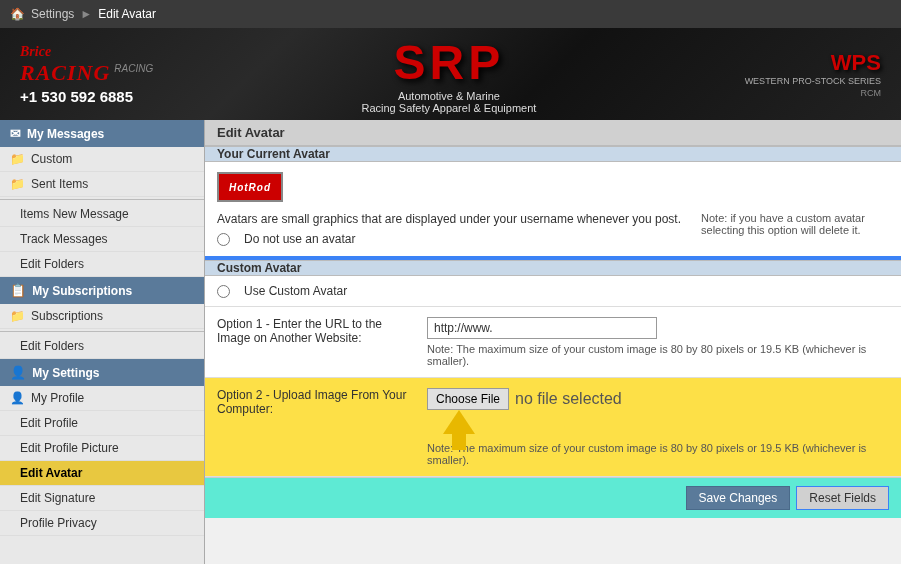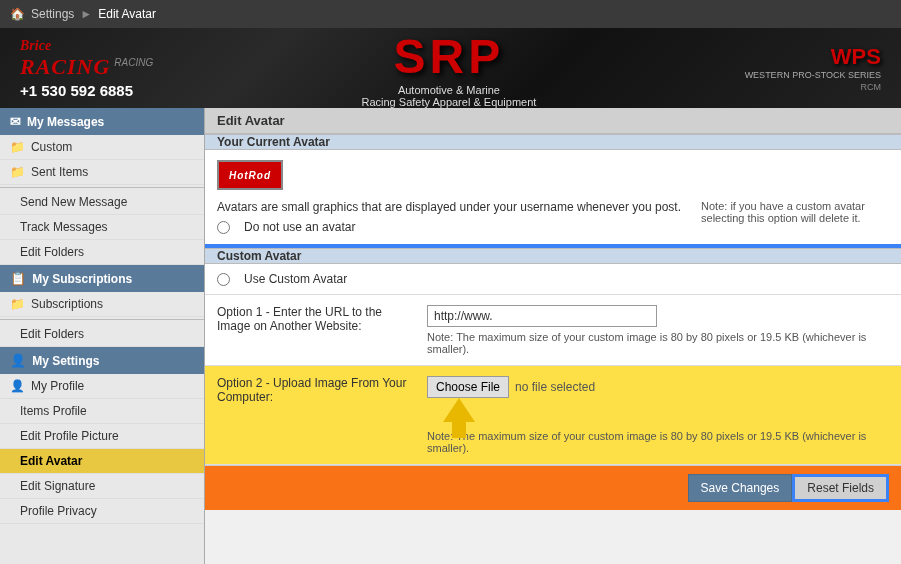--- a/index.html
+++ b/index.html
@@ -6,21 +6,21 @@
     body { font-family: Arial, Helvetica, sans-serif; font-size: 12px; background: #c0c0c0; width: 901px; height: 564px; overflow: hidden; }
 
     
     .top-bar { background: #3a3a3a; height: 28px; display: flex; align-items: center; padding: 0 10px; }
     .top-bar-breadcrumb { color: #ccc; font-size: 12px; display: flex; align-items: center; gap: 6px; }
     .top-bar-breadcrumb .home-icon { color: #aaa; }
     .top-bar-breadcrumb .separator { color: #888; }
     .top-bar-breadcrumb .current { color: #fff; }
 
     
-    .banner { height: 80px; background: linear-gradient(135deg, #1a1a1a 0%, #2a2a2a 30%, #111 60%, #222 100%); display: flex; align-items: center; justify-content: space-between; padding: 15px 20px; overflow: hidden; position: relative; }
+    .banner { height: 92px; background: linear-gradient(135deg, #1a1a1a 0%, #2a2a2a 30%, #111 60%, #222 100%); display: flex; align-items: center; justify-content: space-between; padding: 15px 20px; overflow: hidden; position: relative; }
     .banner-left { display: flex; flex-direction: column; }
     .banner-center { text-align: center; }
     .banner-right { text-align: right; }
 
     
     .main-layout { display: flex; height: calc(564px - 28px - 80px); }
 
     
     .sidebar { width: 205px; background: #e8e8e8; border-right: 1px solid #aaa; flex-shrink: 0; overflow-y: auto; }
     .sidebar-section { margin-bottom: 0; }
@@ -56,23 +56,23 @@
     .custom-avatar-input-area { flex: 1; display: flex; flex-direction: column; gap: 4px; }
     .url-input { width: 230px; border: 1px solid #999; padding: 3px 6px; font-size: 12px; color: #333; }
     .note-small { color: #555; font-size: 11px; }
 
     
     .option2-row { display: flex; align-items: flex-start; gap: 10px; padding: 10px 12px; background: #fde047; border-bottom: 1px solid #ddd; position: relative; }
     .choose-file-btn { background: #e0e0e0; border: 1px solid #999; padding: 3px 8px; font-size: 12px; cursor: pointer; }
     .yellow-arrow { display: flex; flex-direction: column; align-items: center; }
 
     
-    .footer-buttons { display: flex; justify-content: flex-end; padding: 8px 12px; background: #f97316; border-top: 1px solid #ccc; }
+    .footer-buttons { display: flex; justify-content: flex-end; gap: 6px; padding: 8px 12px; background: #5eead4; border-top: 1px solid #ccc; }
     .btn-save { background: #5a7a9a; color: #fff; border: 1px solid #4a6a8a; padding: 4px 12px; font-size: 12px; cursor: pointer; }
-    .btn-reset { background: #d0d0d0; color: #333; border: 3px solid #3b82f6; padding: 4px 12px; font-size: 12px; cursor: pointer; }
+    .btn-reset { background: #d0d0d0; color: #333; border: 1px solid #3b82f6; padding: 4px 12px; font-size: 12px; cursor: pointer; }
 
     .use-custom-row { padding: 8px 12px; background: #fff; border-bottom: 1px solid #ddd; }
   </style>
 </head>
 <body>
 
 <div class="top-bar">
   <div class="top-bar-breadcrumb">
     <span class="home-icon">🏠</span>
     <span>Settings</span>
@@ -116,21 +116,21 @@
       <div class="sidebar-item with-icon">
         <span>📁</span>
         <span>Custom</span>
       </div>
       <div class="sidebar-item with-icon">
         <span>📁</span>
         <span>Sent Items</span>
       </div>
       <div class="sidebar-divider"></div>
       <div class="sidebar-item">
-        <span>Send New Message</span>
+        <span>Items New Message</span>
       </div>
       <div class="sidebar-item">
         <span>Track Messages</span>
       </div>
       <div class="sidebar-item">
         <span>Edit Folders</span>
       </div>
     </div>
 
     <div class="sidebar-section">
@@ -151,21 +151,21 @@
     <div class="sidebar-section">
       <div class="sidebar-section-header">
         <span class="user-icon">👤</span>
         <span>My Settings</span>
       </div>
       <div class="sidebar-item with-icon">
         <span>👤</span>
         <span>My Profile</span>
       </div>
       <div class="sidebar-item">
-        <span>Items Profile</span>
+        <span>Edit Profile</span>
       </div>
       <div class="sidebar-item">
         <span>Edit Profile Picture</span>
       </div>
       <div class="sidebar-item active">
         <span>Edit Avatar</span>
       </div>
       <div class="sidebar-item">
         <span>Edit Signature</span>
       </div>
@@ -220,21 +220,21 @@
       </div>
     </div>
 
     <div class="option2-row">
       <div class="custom-avatar-label">
         Option 2 - Upload Image From Your<br>Computer:
       </div>
       <div class="custom-avatar-input-area">
         <div style="display:flex;align-items:center;position:relative;">
           <button class="choose-file-btn">Choose File</button>
-          <span style="color:#555;font-size:12px;margin-left:6px;">no file selected</span>
+          <span style="color:#555;font-size:16px;margin-left:6px;">no file selected</span>
 
           <div style="position:absolute;left:16px;top:22px;">
             <div class="yellow-arrow">
               <div style="width:0;height:0;border-left:16px solid transparent;border-right:16px solid transparent;border-bottom:24px solid #e8b800;"></div>
               <div style="width:14px;height:16px;background:#e8b800;"></div>
             </div>
           </div>
         </div>
         <div class="note-small" style="margin-top:28px;">Note: The maximum size of your custom image is 80 by 80 pixels or 19.5 KB (whichever is smaller).</div>
       </div>

